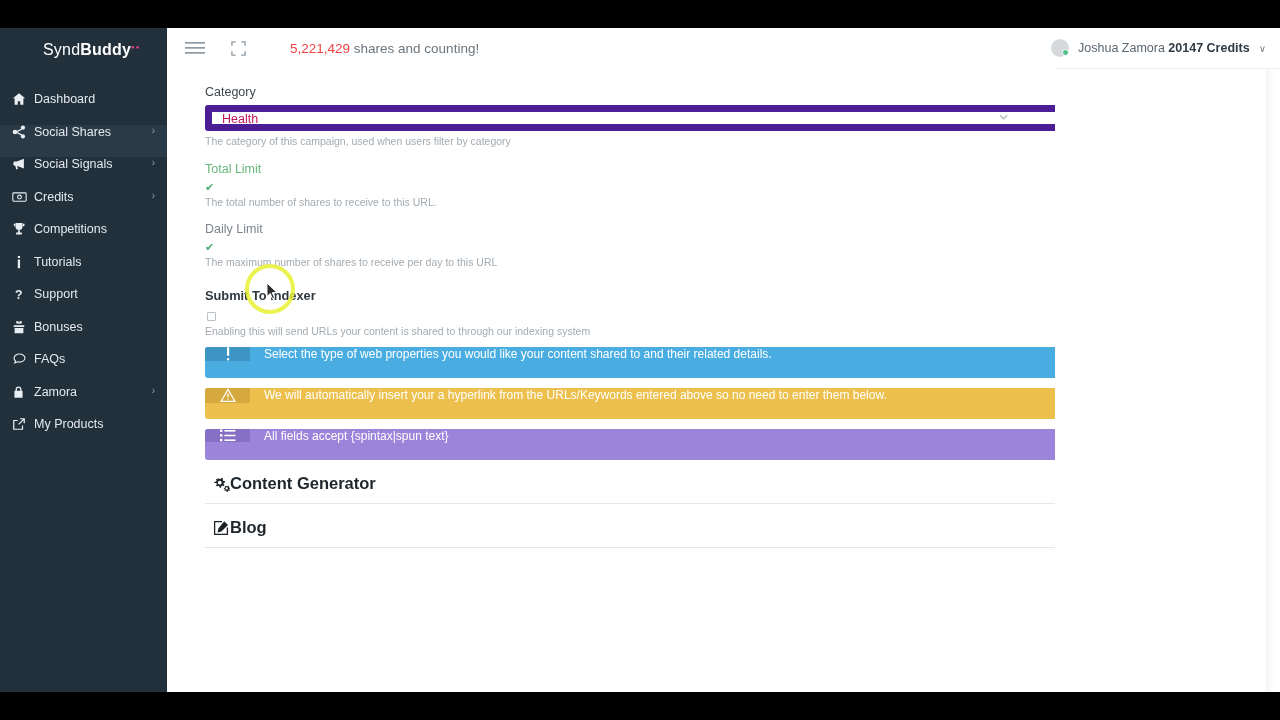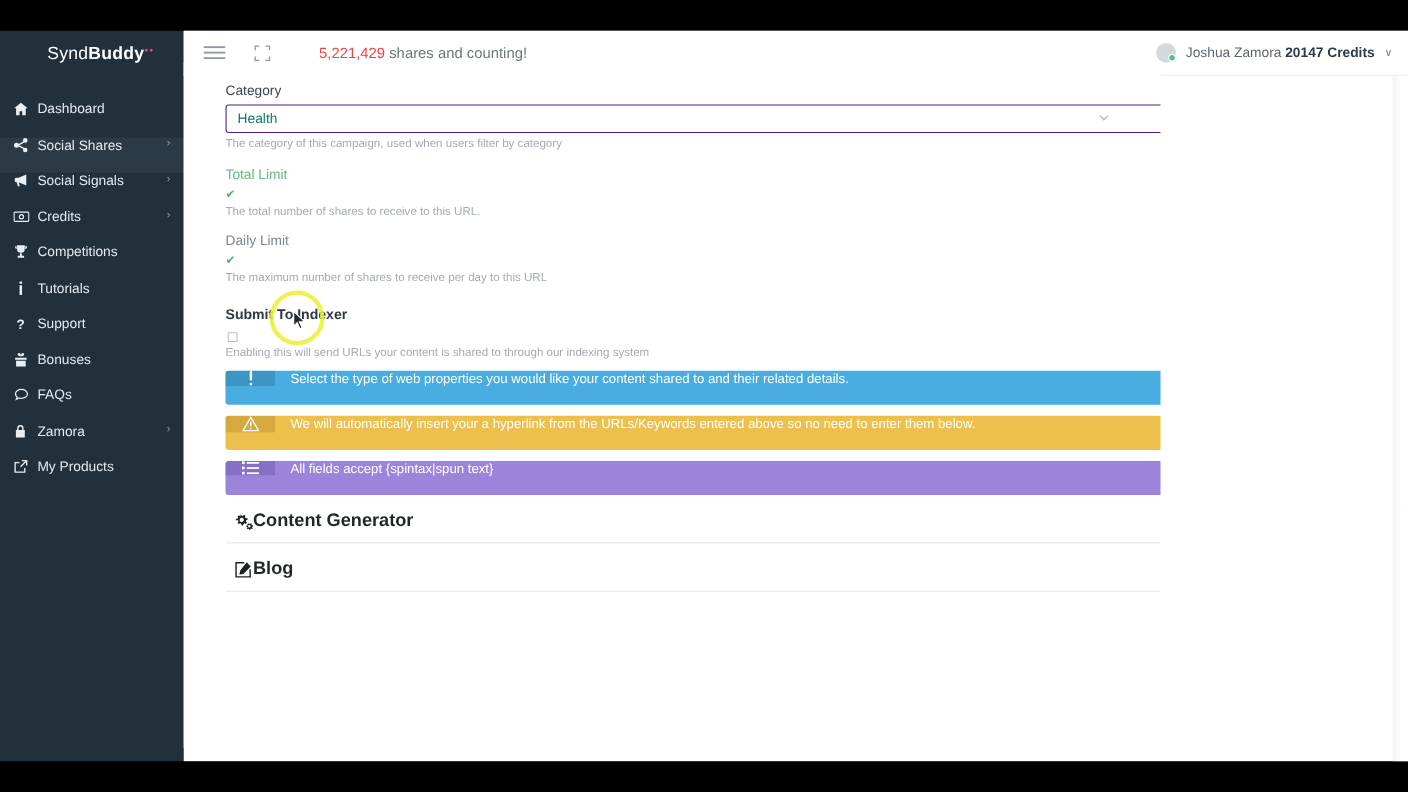--- a/index.html
+++ b/index.html
@@ -58,35 +58,35 @@
   .shares-text b { color:#ef4444; font-weight:normal;margin-left:16px; }
   .topbar-right { margin-left:auto; display:flex; align-items:center; gap:9px; cursor:pointer; }
   .avatar { width:18px; height:18px; border-radius:50%; background:#d5d9dc; position:relative; }
   .avatar::after{ content:""; position:absolute; right:0px; bottom:1px; width:5px; height:5px; border-radius:50%; background:#54c08a; border:1px solid #fff;}
   .user-text { font-size:12.5px; color:#5c666f; }
   .user-text b { color:#2e3a44; font-weight:bold; }
   .user-caret { font-size:10px; color:#7c868e; }
 
   
   #content {
-    position:absolute; left:0; top:29px; width:888px; height:623px;
+    position:absolute; left:0; top:39px; width:888px; height:623px;
     background:#fff; padding:18px 35px 0 38px; overflow:hidden;
   }
   .right-edge { position:absolute; right:0; top:41px; width:14px; height:623px;
     background:linear-gradient(to right,#f3f4f5,#ffffff 60%); }
 
   .f-label { font-size:12.5px; color:#3f474e; margin-bottom:6px; }
   .f-label.valid { color:#66b87a; }
   .f-label.muted { color:#7d858c; }
   .f-help { font-size:10.5px; color:#a3abb1; margin-top:4px; }
 
   .sel-wrap { position:relative; }
   select.f-input, input.f-input {
-    width:1041px; height:26px; border:1px solid #4c1d95; border-radius:3px;
-    padding:0 10px; font-size:12.5px; color:#0f766e; background:#fff;
+    width:1041px; height:26px; border:7px solid #4c1d95; border-radius:3px;
+    padding:0 10px; font-size:12.5px; color:#be185d; background:#fff;
     font-family:"Liberation Sans", sans-serif; outline:none;
     -webkit-appearance:none; appearance:none;
   }
   input.f-input.green { border-color:#8fcf9f; }
   input.f-input.focusline { border-color:#dfe3e6; }
   .sel-caret { position:absolute; right:12px; top:7px; pointer-events:none; color:#b3bac0; font-size:9px; }
 
   .check-ok { color:#4fae72; font-size:11px; line-height:10px; margin-top:2px; }
 
   .h-section { margin-top:20px; }

